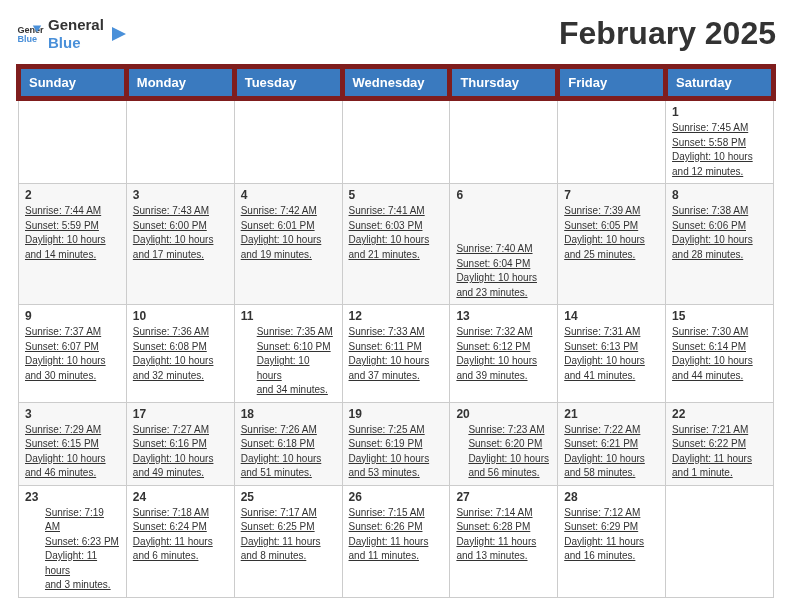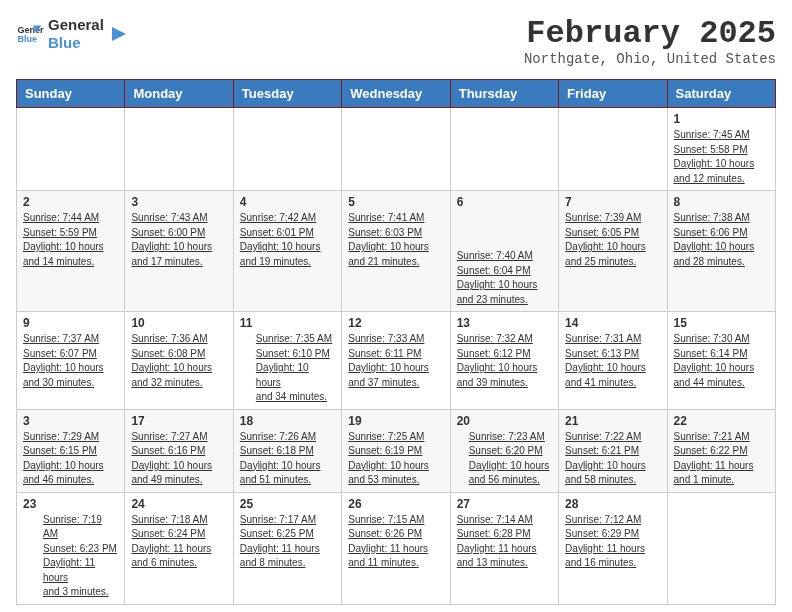--- a/index.html
+++ b/index.html
@@ -19,22 +19,21 @@
     .logo {
       display: flex;
       align-items: center;
       gap: 4px;
     }
     .logo-icon {
       width: 28px;
       height: 28px;
     }
     .title-block {
-      text-align: right;
-      font-family: Liberation Mono, monospace;
+      text-align: left;
     }
     .month-title {
       font-size: 32px;
       font-weight: bold;
       color: #333;
       line-height: 1.1;
     }
     .location {
       font-size: 14px;
       color: #555;
@@ -44,21 +43,21 @@
       border-collapse: collapse;
       border: 1px solid #ccc;
     }
     .calendar th {
       background-color: #3a7abf;
       color: #fff;
       font-size: 13px;
       font-weight: bold;
       padding: 6px 8px;
       text-align: left;
-      border: 1px solid #7f1d1d;
+      border: 5px solid #7f1d1d;
     }
     .calendar td {
       vertical-align: top;
       border: 1px solid #ccc;
       padding: 4px 6px;
       width: calc(100% / 7);
       min-height: 80px;
       font-size: 10.5px;
       color: #333;
       background: #fff;
@@ -95,21 +94,20 @@
     <div style="line-height:1.2">
       <div style="font-size:15px;font-weight:bold;color:#333;">General</div>
       <div style="font-size:15px;font-weight:bold;color:#4a90d9;">Blue</div>
     </div>
     <svg width="22" height="22" viewBox="0 0 22 22">
       <polygon points="4,4 18,11 4,18" fill="#4a90d9"></polygon>
     </svg>
   </div>
   <div class="title-block">
     <div class="month-title">February 2025</div>
-    <div class="location">Northgate, Ohio, United States</div>
   </div>
 </div>
 
 <table class="calendar">
   <thead>
     <tr>
     <th>Sunday</th>
         <th>Monday</th>
         <th>Tuesday</th>
         <th>Wednesday</th>

